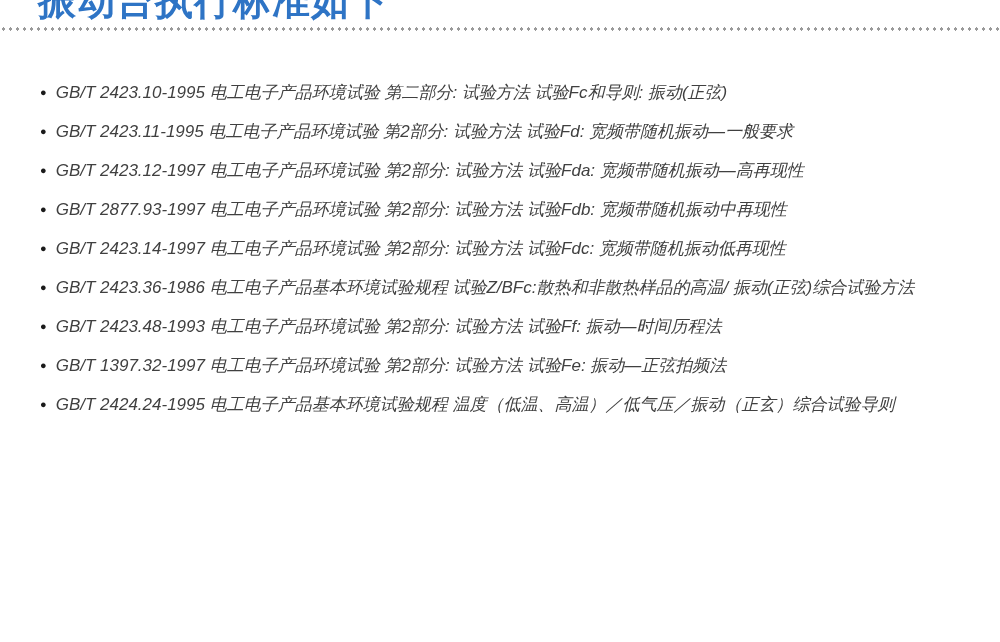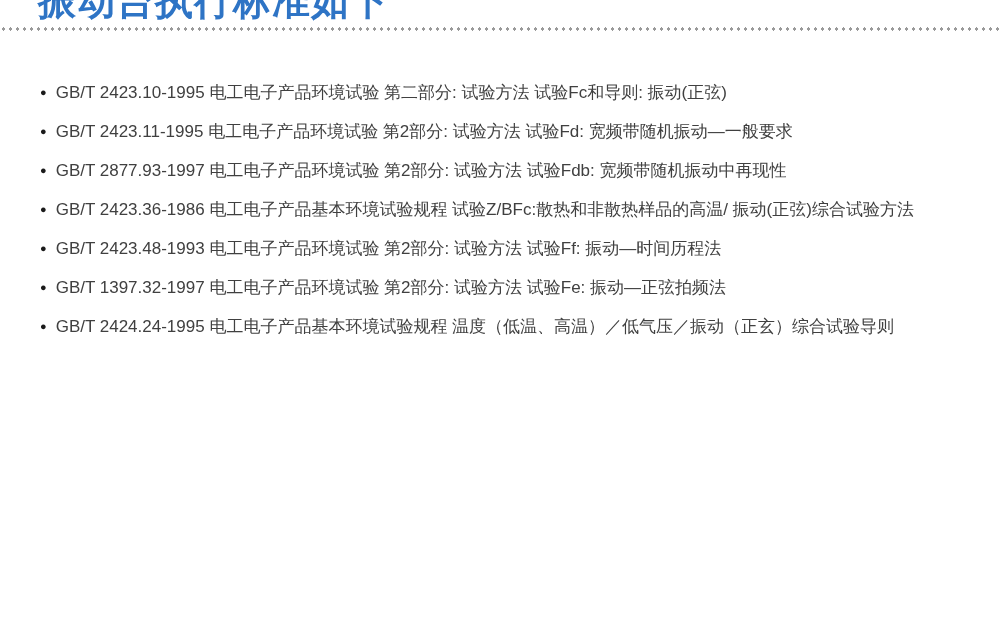--- a/index.html
+++ b/index.html
@@ -33,20 +33,21 @@
     margin-top: 7px;
     height: 4px;
     width: 1000px;
     background-image: radial-gradient(circle, #9a9a9a 1.5px, transparent 1.6px);
     background-size: 7px 4px;
     background-repeat: repeat-x;
     background-position: 0 center;
   }
   .standards-list {
     padding: 42px 42px 0 40px;
+    font-style: italic;
   }
   .standard-item {
     font-size: 17px;
     line-height: 38px;
     color: #404040;
     text-align: left;
   }
   .bullet {
     display: inline-block;
     font-size: 11px;
@@ -63,23 +64,25 @@
   <h2 class="section-title">振动台执行标准如下</h2>
 
   <div class="dotted-divider"></div>
 
   <div class="standards-list">
 
     <div class="standard-item"><span class="bullet">●</span><span>GB/T 2423.10-1995 电工电子产品环境试验 第二部分: 试验方法 试验Fc和导则: 振动(正弦)</span></div>
 
     <div class="standard-item"><span class="bullet">●</span><span>GB/T 2423.11-1995 电工电子产品环境试验 第2部分: 试验方法 试验Fd: 宽频带随机振动—一般要求</span></div>
 
+    <div class="standard-item"><span class="bullet">●</span><span>GB/T 2423.12-1997 电工电子产品环境试验 第2部分: 试验方法 试验Fda: 宽频带随机振动—高再现性</span></div>
 
     <div class="standard-item"><span class="bullet">●</span><span>GB/T 2877.93-1997 电工电子产品环境试验 第2部分: 试验方法 试验Fdb: 宽频带随机振动中再现性</span></div>
 
+    <div class="standard-item"><span class="bullet">●</span><span>GB/T 2423.14-1997 电工电子产品环境试验 第2部分: 试验方法 试验Fdc: 宽频带随机振动低再现性</span></div>
 
 
     <div class="standard-item"><span class="bullet">●</span><span>GB/T 2423.36-1986 电工电子产品基本环境试验规程 试验Z/BFc:散热和非散热样品的高温/ 振动(正弦)综合试验方法</span></div>
 
     <div class="standard-item"><span class="bullet">●</span><span>GB/T 2423.48-1993 电工电子产品环境试验 第2部分: 试验方法 试验Ff: 振动—时间历程法</span></div>
 
     <div class="standard-item"><span class="bullet">●</span><span>GB/T 1397.32-1997 电工电子产品环境试验 第2部分: 试验方法 试验Fe: 振动—正弦拍频法</span></div>
 
 
     <div class="standard-item"><span class="bullet">●</span><span>GB/T 2424.24-1995 电工电子产品基本环境试验规程 温度（低温、高温）／低气压／振动（正玄）综合试验导则</span></div>

